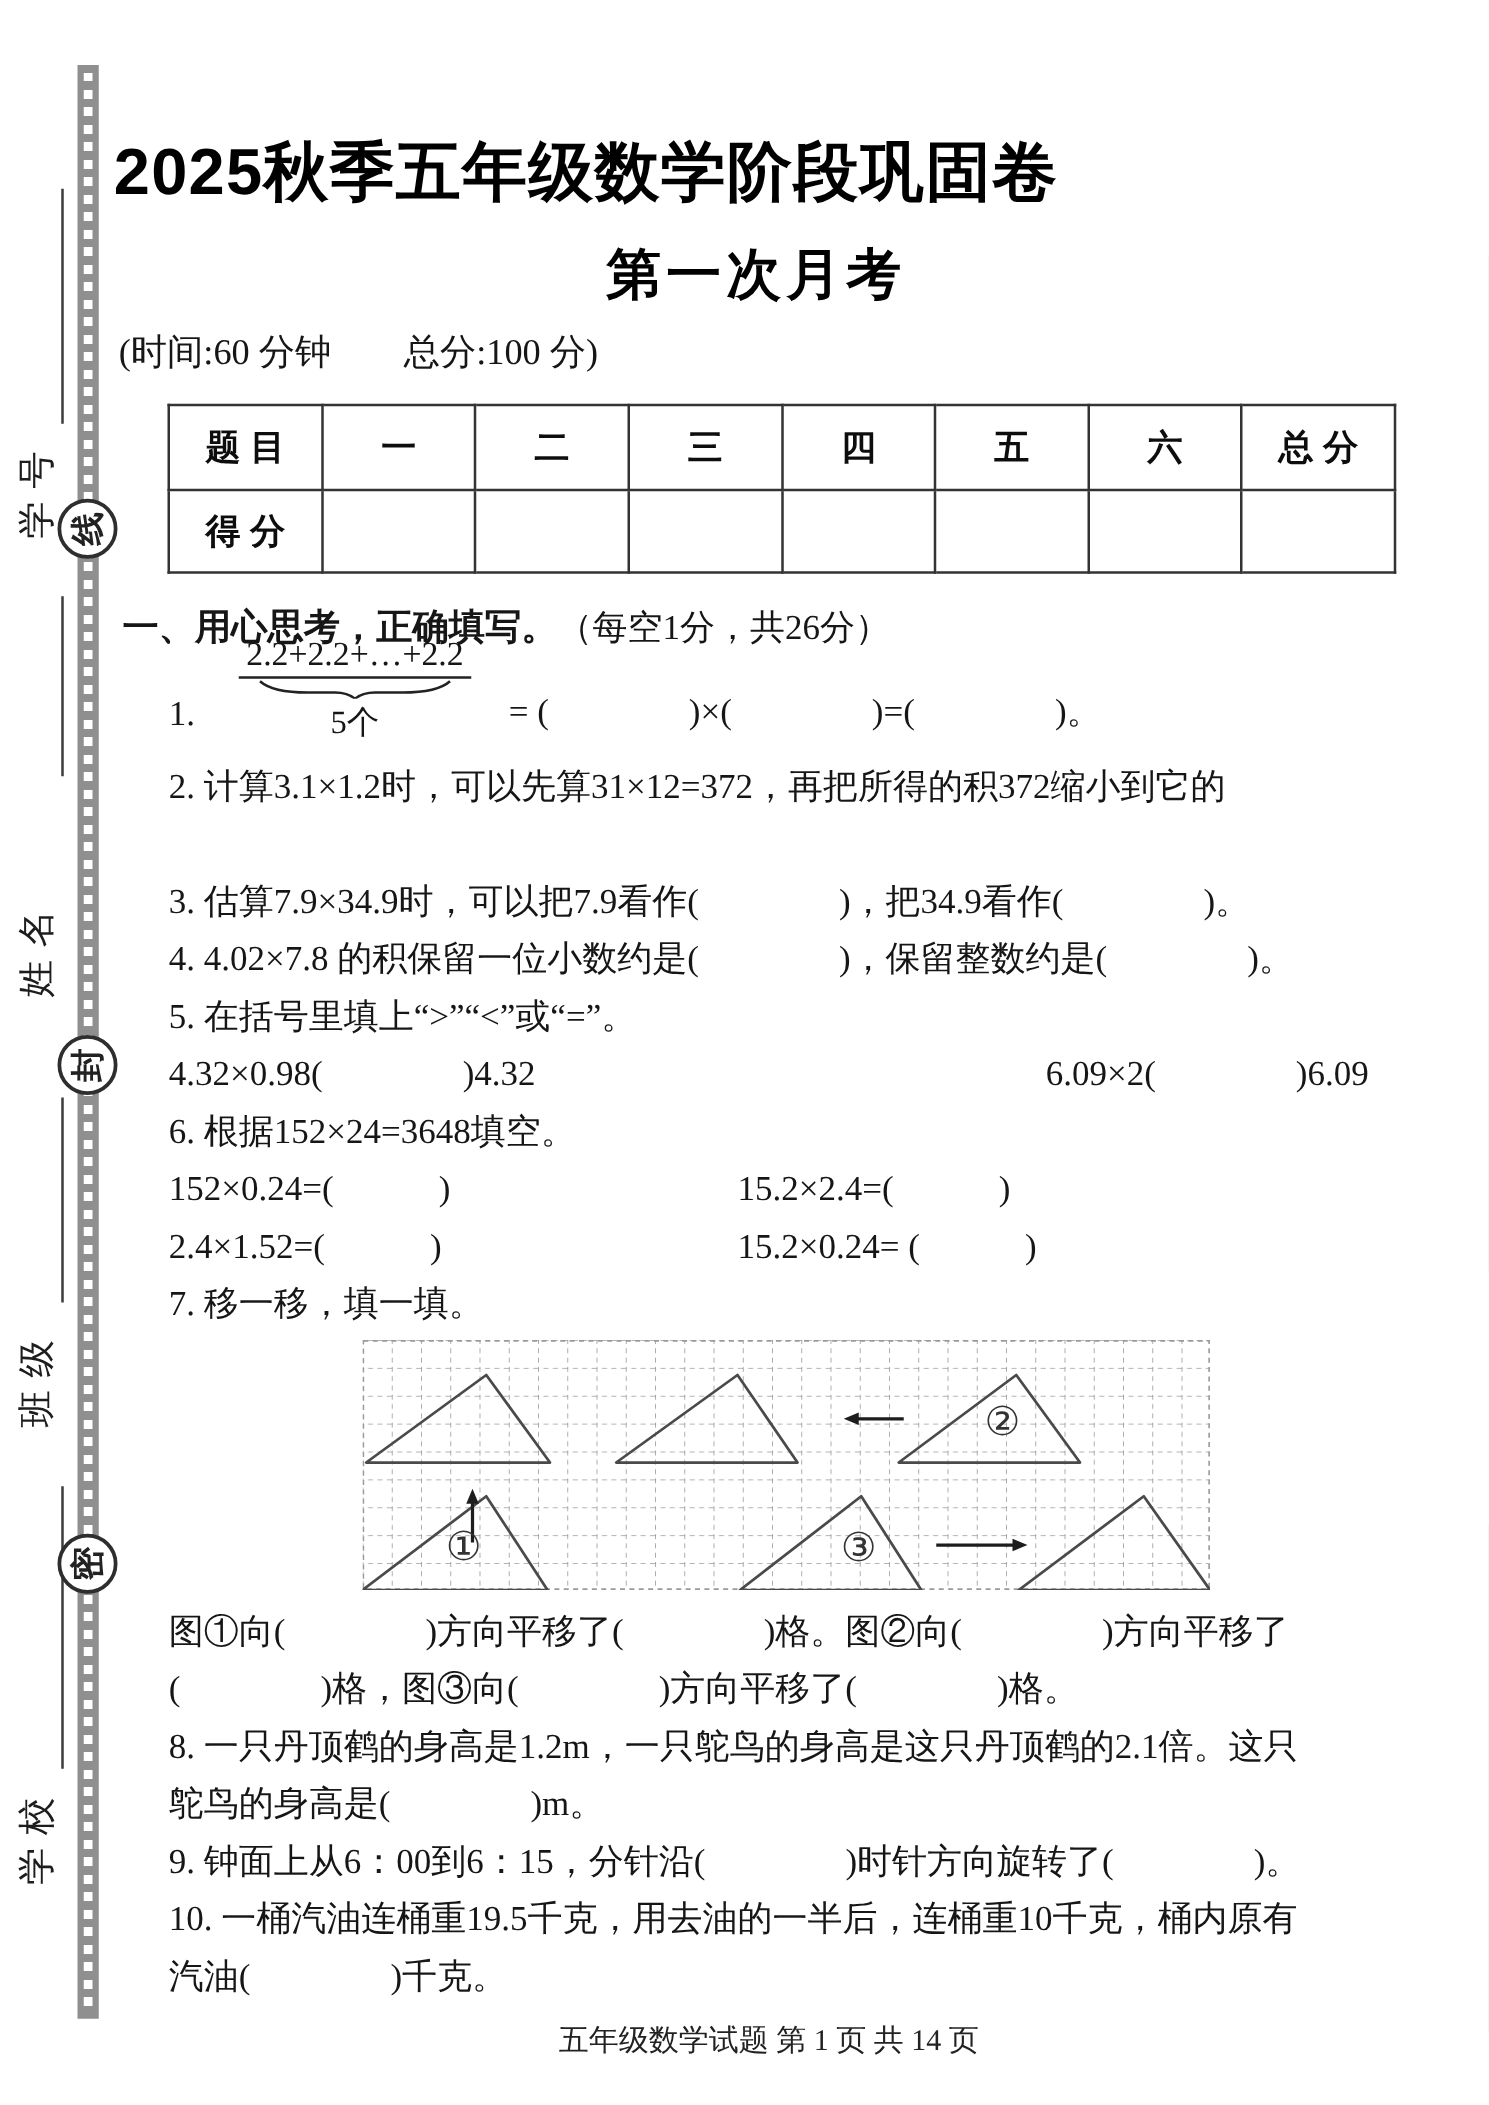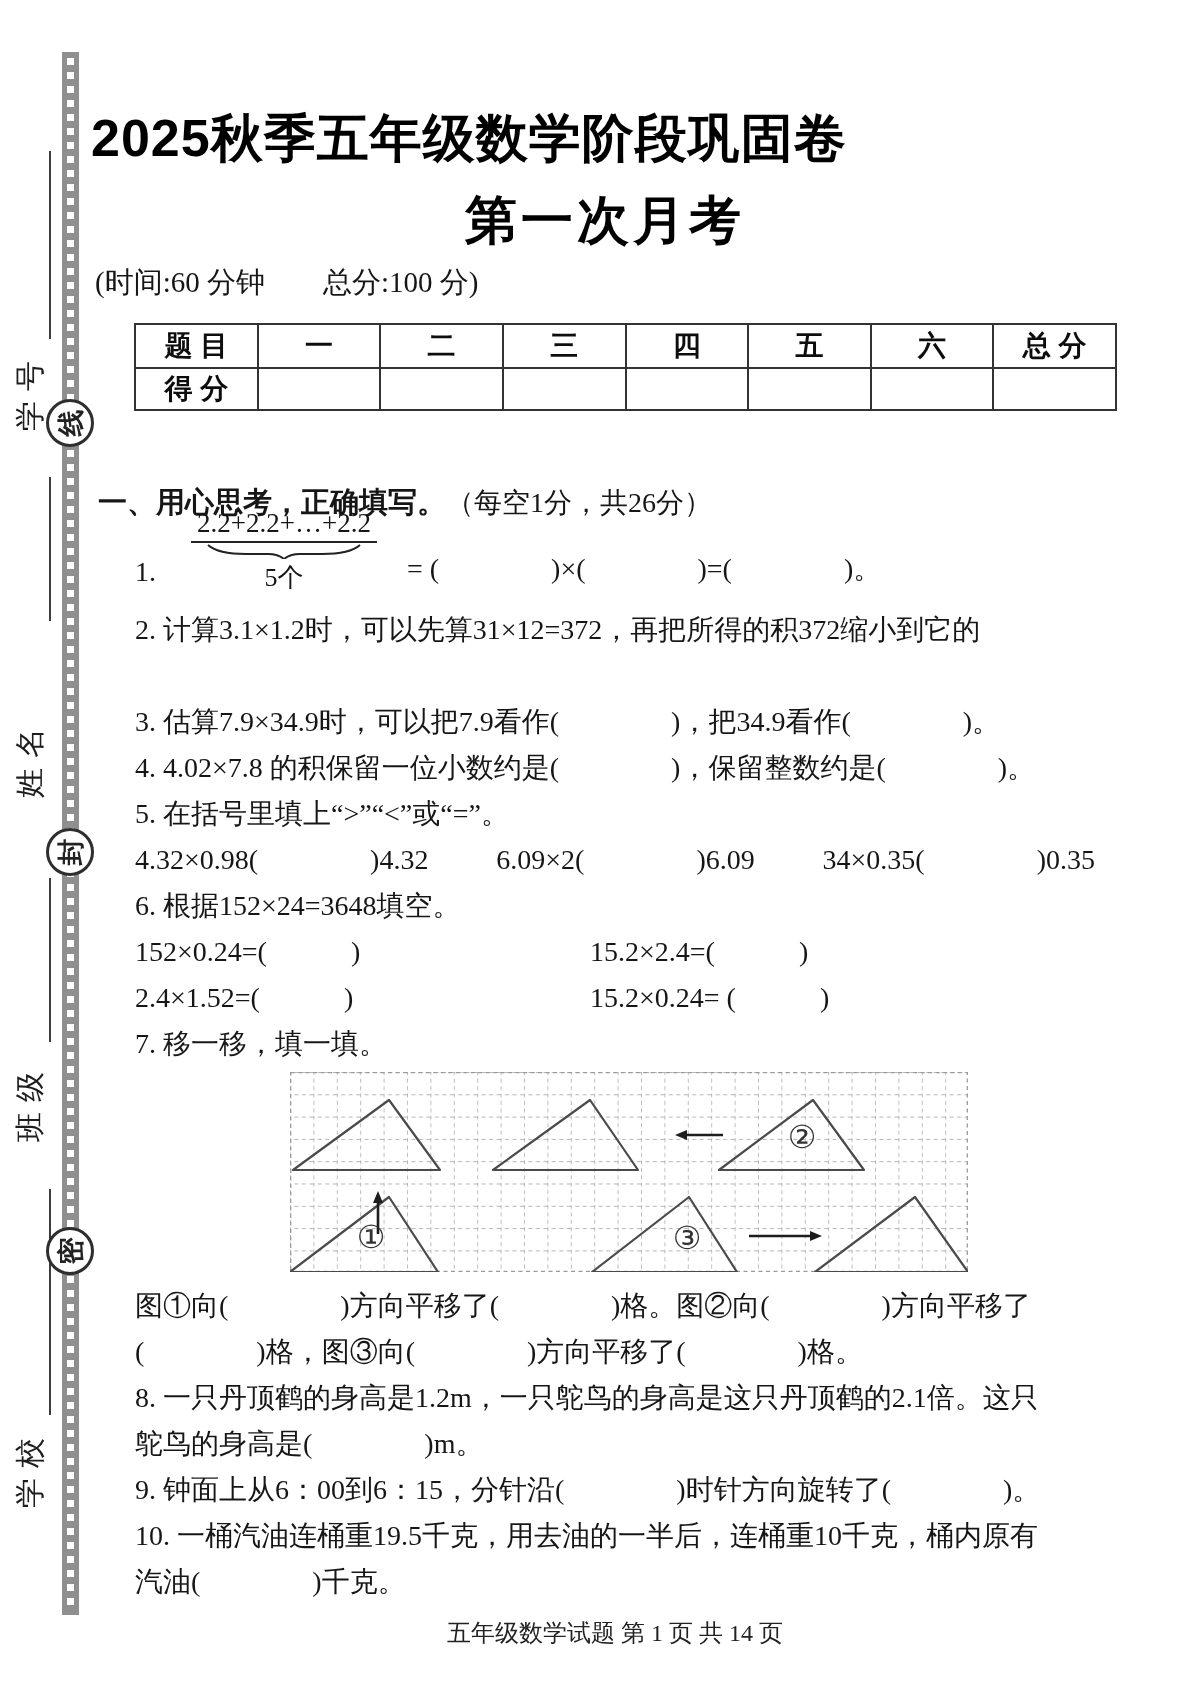--- a/index.html
+++ b/index.html
@@ -16,27 +16,27 @@
     background:#fff; display:flex; align-items:center; justify-content:center; z-index:3;}
   .seal-circle span{display:block; transform:rotate(-90deg); font-size:27px; font-weight:bold; color:#222;}
   .seal-label{position:absolute; left:-32px; width:124px; height:44px; line-height:44px; text-align:center;
     transform:rotate(-90deg); font-size:30px; letter-spacing:10px; color:#1d1d1d; white-space:nowrap;}
   .seal-line{position:absolute; left:49px; width:2px; background:#3c3c3c;}
   
   .hei{font-family:"Liberation Sans", sans-serif; font-weight:bold;}
   .title1{position:absolute; left:91px; top:92px; width:1020px; height:92px; line-height:92px;
     text-align:left; font-size:52px; letter-spacing:1px; color:#000;}
   .title2{position:absolute; left:95px; top:186px; width:1020px; height:68px; line-height:68px;
-    text-align:center; font-size:52px; letter-spacing:4px; color:#000;}
+    text-align:center; font-size:44px; letter-spacing:4px; color:#000;}
   .info-line{position:absolute; left:95px; top:262px; width:1020px; height:40px; line-height:40px;
     text-align:left; font-size:29px;}
   
   .score-table{position:absolute; left:134px; top:323px; width:983px; border-collapse:collapse; table-layout:fixed;}
   .score-table td{border:2px solid #333; text-align:center; vertical-align:middle;
-    font-family:"Liberation Sans", sans-serif; font-weight:bold; font-size:28px; color:#0d0d0d; padding:0;}
+    font-family:"Liberation Sans", sans-serif; font-weight:bold; font-size:28px; color:#0d0d0d; padding:12px;}
   .score-table tr:nth-child(1) td{height:42px;}
   .score-table tr:nth-child(2) td{height:40px;}
   
   .part-heading{position:absolute; left:95px; top:428px; width:1060px; height:40px; line-height:40px;
     text-align:center; font-size:31px; color:#000;}
   .section-title{position:absolute; left:98px; top:482px; width:1000px; height:40px; line-height:40px;
     font-size:29px; white-space:nowrap;}
   .section-title .note{font-family:"Liberation Serif", serif; font-weight:normal; font-size:28px;}
   
   .line{position:absolute; left:135px; width:960px; height:46px; line-height:46px; font-size:28px; white-space:nowrap;}
@@ -132,21 +132,20 @@
     <span class="q1-rest">= (　　　　)×(　　　　)=(　　　　)。</span>
   </div>
 
   <div class="line" style="top:607px">2. 计算3.1×1.2时，可以先算31×12=372，再把所得的积372缩小到它的</div>
   <div class="line" style="top:699px">3. 估算7.9×34.9时，可以把7.9看作(　　　　)，把34.9看作(　　　　)。</div>
   <div class="line" style="top:745px">4. 4.02×7.8 的积保留一位小数约是(　　　　)，保留整数约是(　　　　)。</div>
   <div class="line" style="top:791px">5. 在括号里填上“&gt;”“&lt;”或“=”。</div>
   <div class="line flexline" style="top:837px">
     <span>4.32×0.98(　　　　)4.32</span>
     <span>6.09×2(　　　　)6.09</span>
-    <span>34×0.35(　　　　)0.35</span>
   </div>
   <div class="line" style="top:883px">6. 根据152×24=3648填空。</div>
   <div class="line" style="top:929px">
     <span class="col1">152×0.24=(　　　)</span>
     <span>15.2×2.4=(　　　)</span>
   </div>
   <div class="line" style="top:975px">
     <span class="col1">2.4×1.52=(　　　)</span>
     <span>15.2×0.24= (　　　)</span>
   </div>

